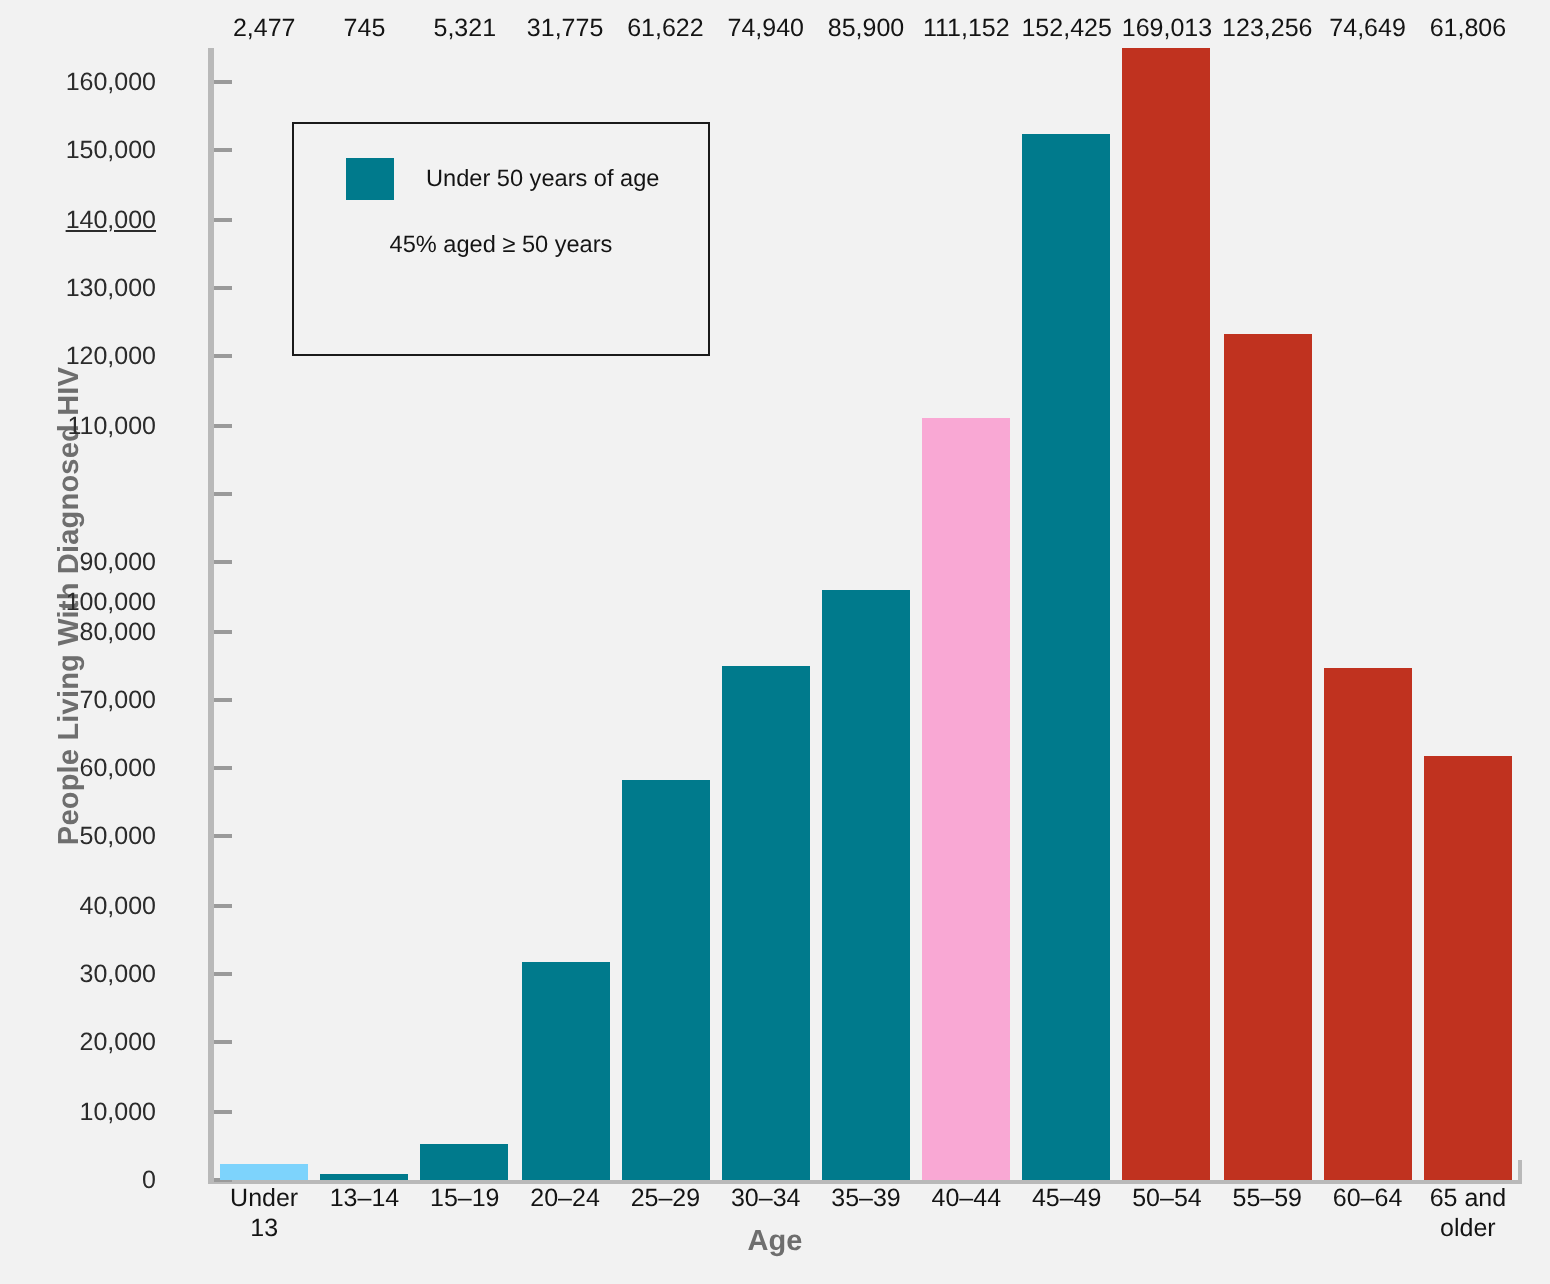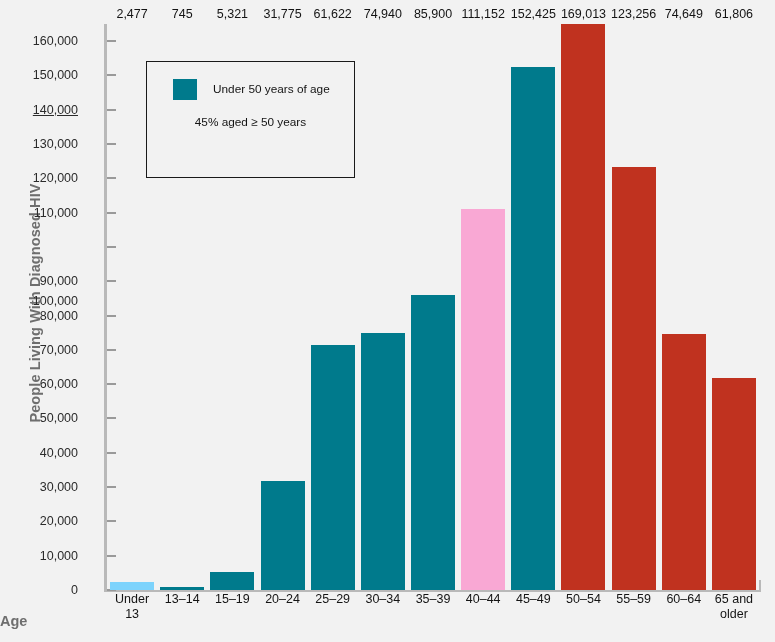--- a/index.html
+++ b/index.html
@@ -33,20 +33,21 @@
     font-weight: bold;
     color: #6e6e6e;
     letter-spacing: 0.1px;
     white-space: nowrap;
   }
   .x-axis-title {
     position: absolute;
     left: 0;
     top: 613px;
     width: 775px;
+    text-align: center;
     font-size: 14.5px;
     font-weight: bold;
     color: #6e6e6e;
   }
 
   
   #plot {
     position: absolute;
     left: 104px;
     top: 24px;
@@ -253,21 +254,21 @@
           <div class="bar-rect" style="height: 18.2526px; background: rgb(0, 122, 140);">
             <div class="bar-value">5,321</div>
           </div>
         </div>
         <div class="bar-slot">
           <div class="bar-rect" style="height: 108.998px; background: rgb(0, 122, 140);">
             <div class="bar-value">31,775</div>
           </div>
         </div>
         <div class="bar-slot">
-          <div class="bar-rect" style="height: 245px; background: rgb(0, 122, 140);">
+          <div class="bar-rect" style="height: 200px; background: rgb(0, 122, 140);">
             <div class="bar-value">61,622</div>
           </div>
         </div>
         <div class="bar-slot">
           <div class="bar-rect" style="height: 257.067px; background: rgb(0, 122, 140);">
             <div class="bar-value">74,940</div>
           </div>
         </div>
         <div class="bar-slot">
           <div class="bar-rect" style="height: 294.663px; background: rgb(0, 122, 140);">

